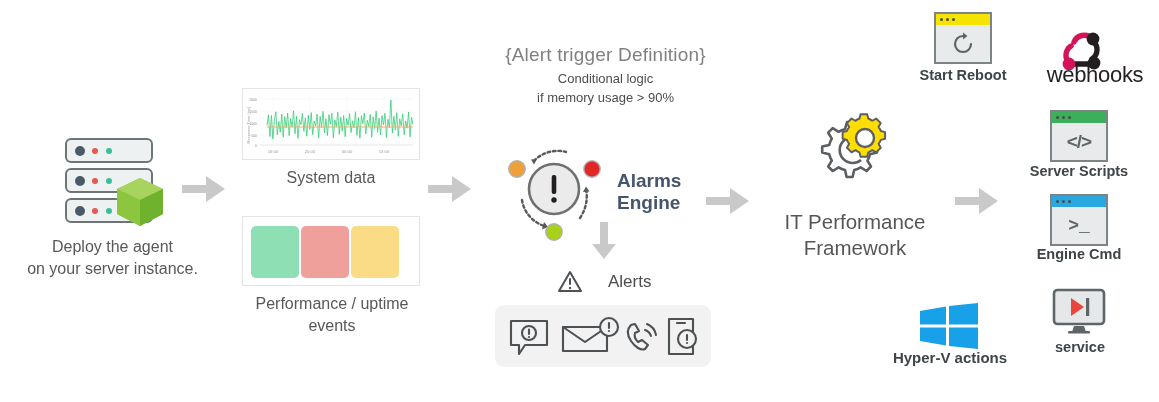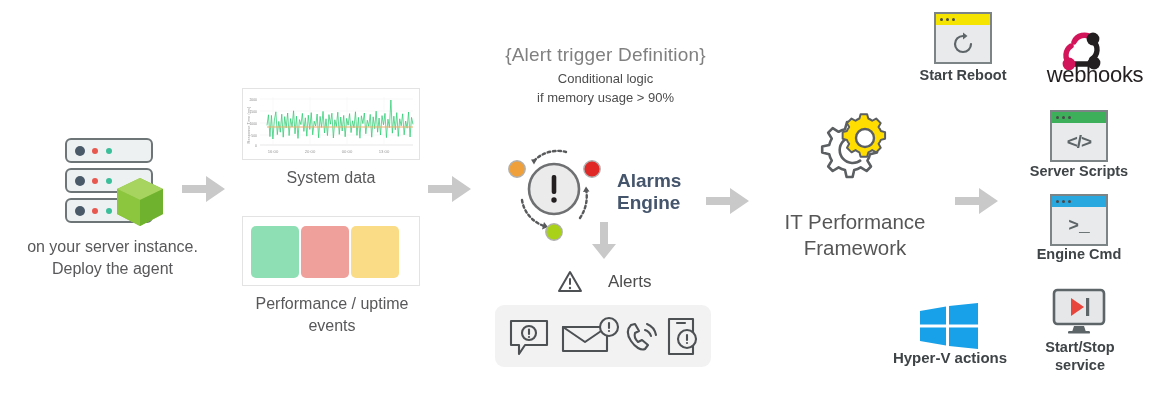--- a/index.html
+++ b/index.html
@@ -109,22 +109,22 @@
       <svg class="cube" viewBox="0 0 46 48">
         <polygon points="23,0 46,11 46,36 23,48 0,36 0,11" fill="#8cc63f"></polygon>
         <polygon points="23,0 46,11 23,22 0,11" fill="#a6d45e"></polygon>
         <polygon points="23,22 46,11 46,36 23,48" fill="#6fb22e"></polygon>
         <polygon points="23,22 23,48 0,36 0,11" fill="#8cc63f"></polygon>
       </svg>
     </div>
   </div>
 
   <div class="abs caption" style="left:20px;top:236px;width:185px;">
+    <div>Deploy the agent</div>
     <div>on your server instance.</div>
-    <div>Deploy the agent</div>
   </div>
 
   <div class="abs arrow" style="left:182px;top:174px;">
     <svg width="44" height="30" viewBox="0 0 44 30">
       <path d="M0,11 L24,11 L24,2 L43,15 L24,28 L24,19 L0,19 Z" fill="#c9c9c9"></path>
     </svg>
   </div>
 
   <div class="abs card" style="left:242px;top:88px;width:178px;height:72px;">
     <div class="chart-wrap">
@@ -355,17 +355,16 @@
   <div class="abs" style="left:1051px;top:288px;">
     <svg width="56" height="46" viewBox="0 0 56 46">
       <rect x="3" y="2" width="50" height="34" rx="3.5" fill="#e5e7e8" stroke="#5d6568" stroke-width="2.6"></rect>
       <path d="M23,38 L33,38 L35,44 L21,44 Z" fill="#5d6568"></path>
       <rect x="17" y="43" width="22" height="2.6" rx="1.2" fill="#5d6568"></rect>
       <path d="M20,10 L20,28 L33,19 Z" fill="#e8453c"></path>
       <rect x="35" y="10" width="3.2" height="18" fill="#5d6568"></rect>
     </svg>
   </div>
   <div class="abs label-b" style="left:1016px;top:338px;width:128px;">
-    <div>Start/Stop</div>
     <div>service</div>
   </div>
 
 </div>
 
 </body></html>

